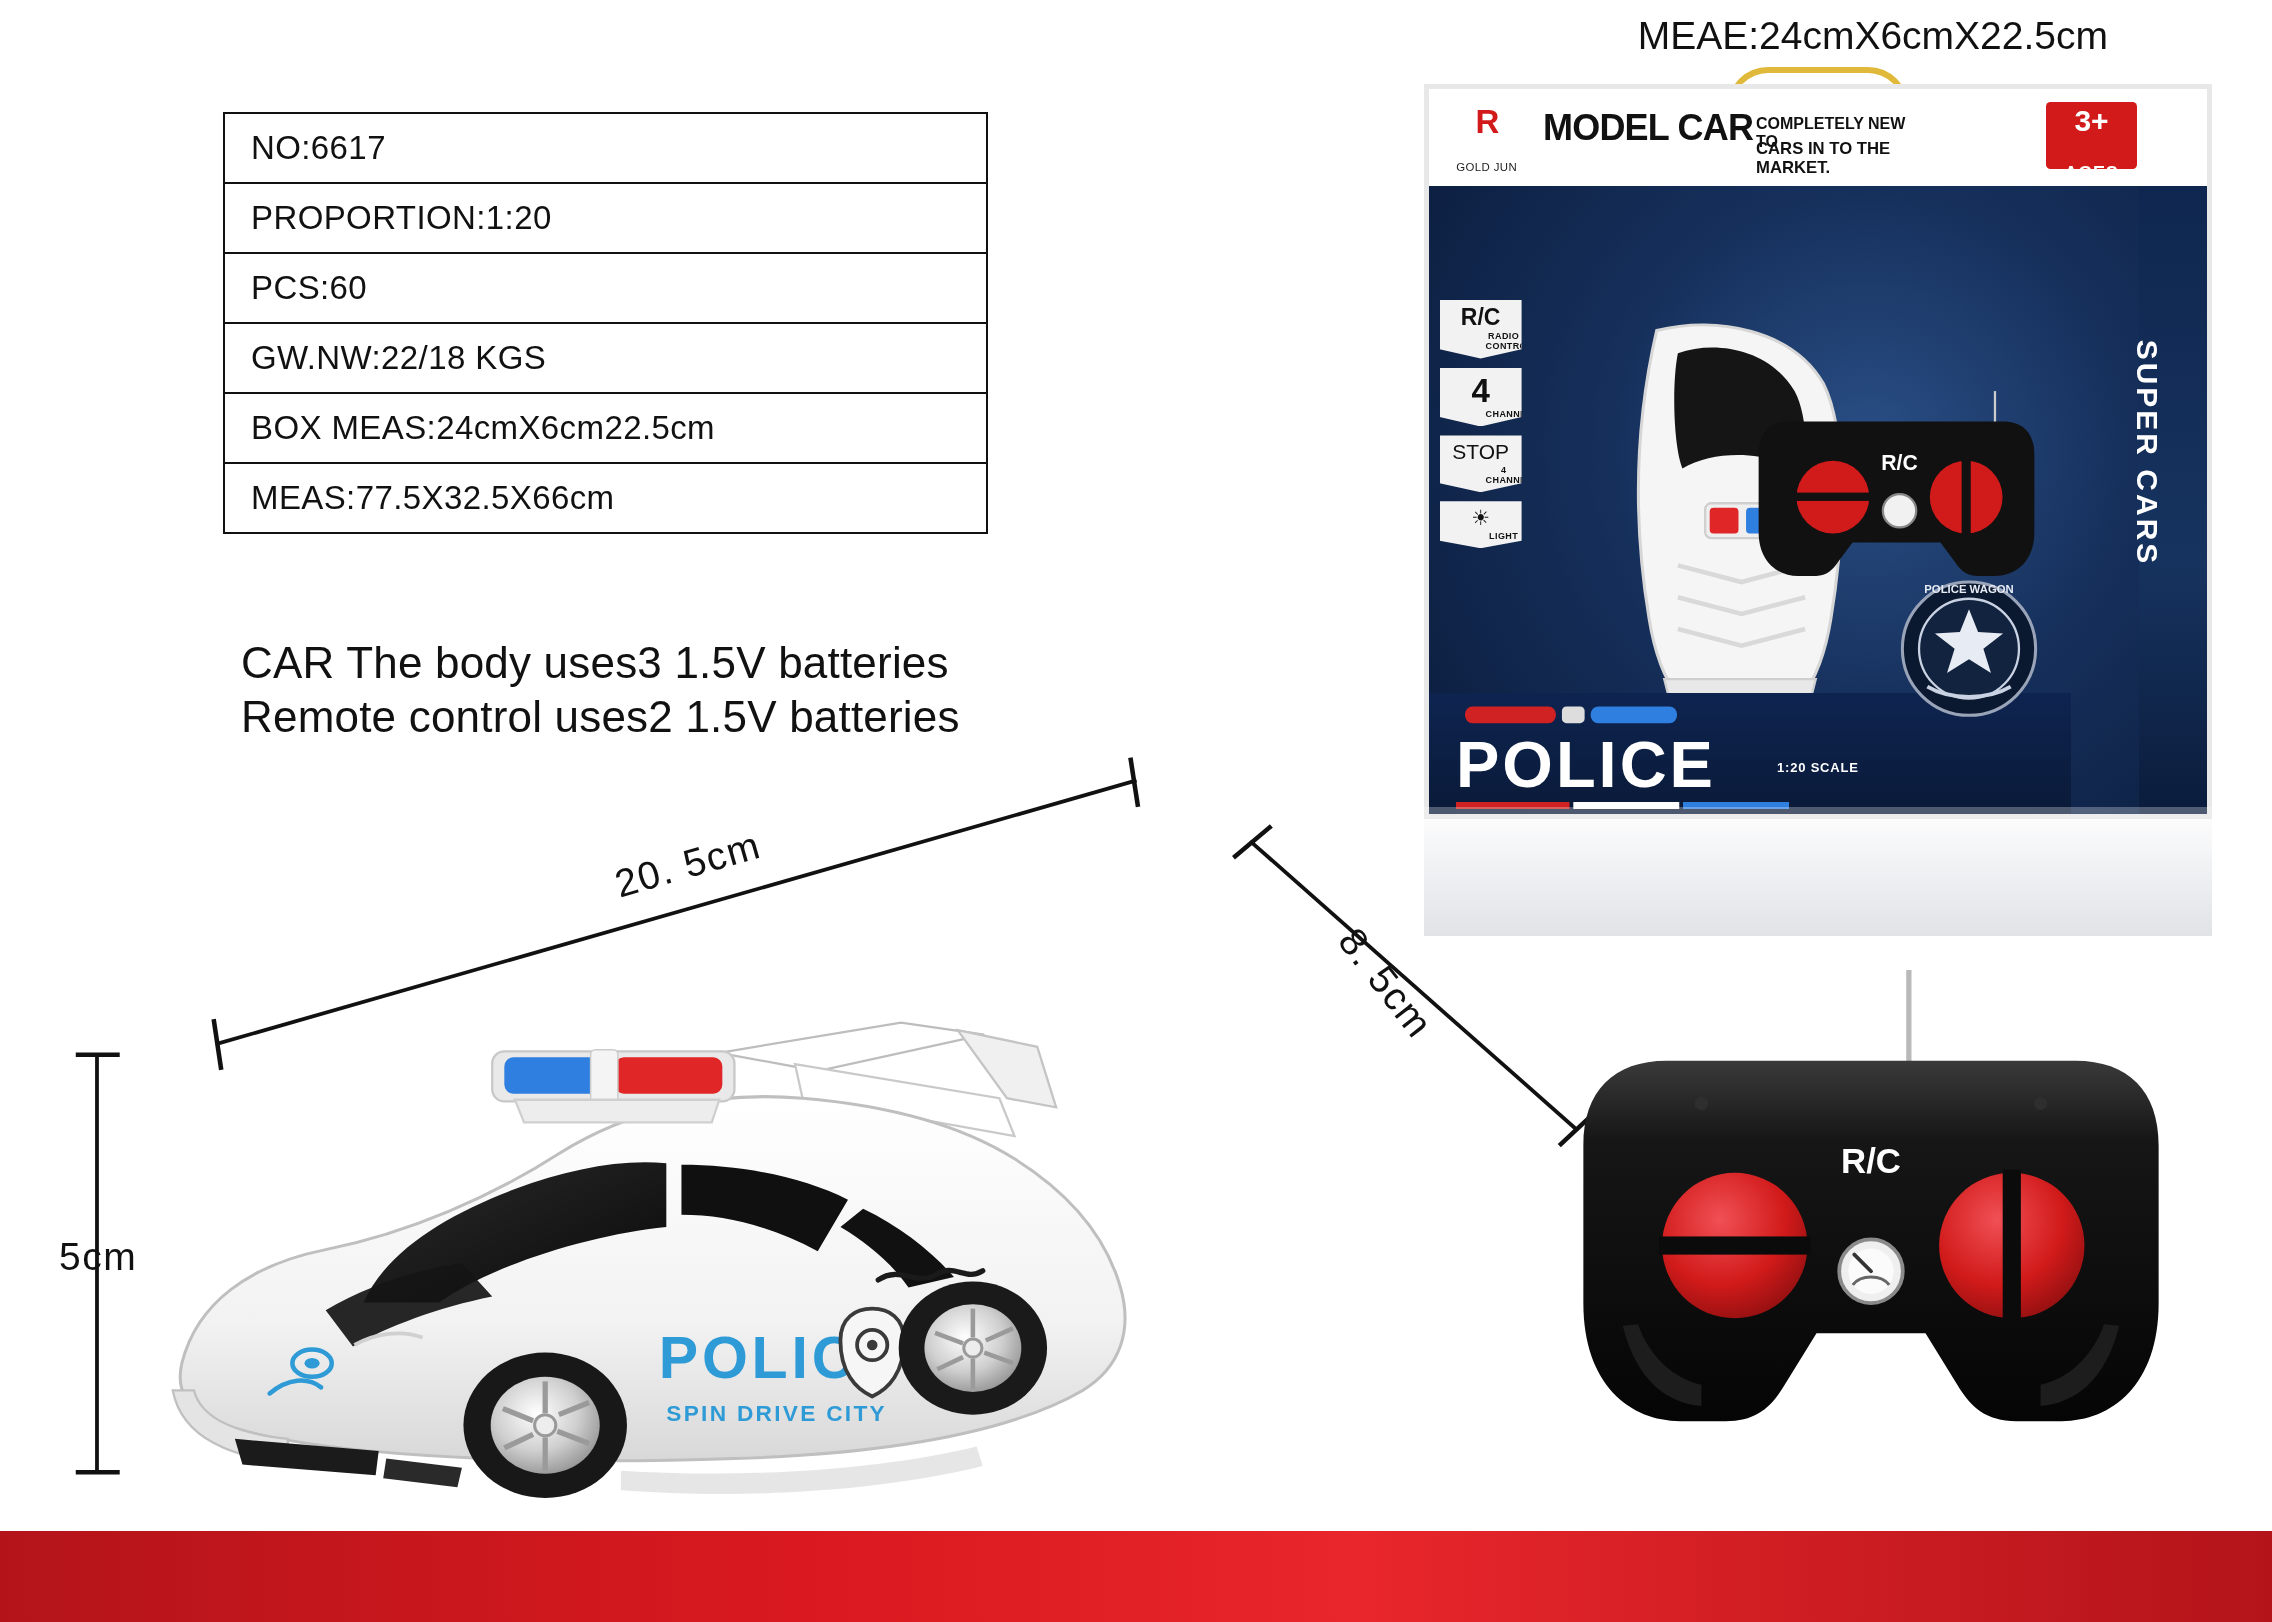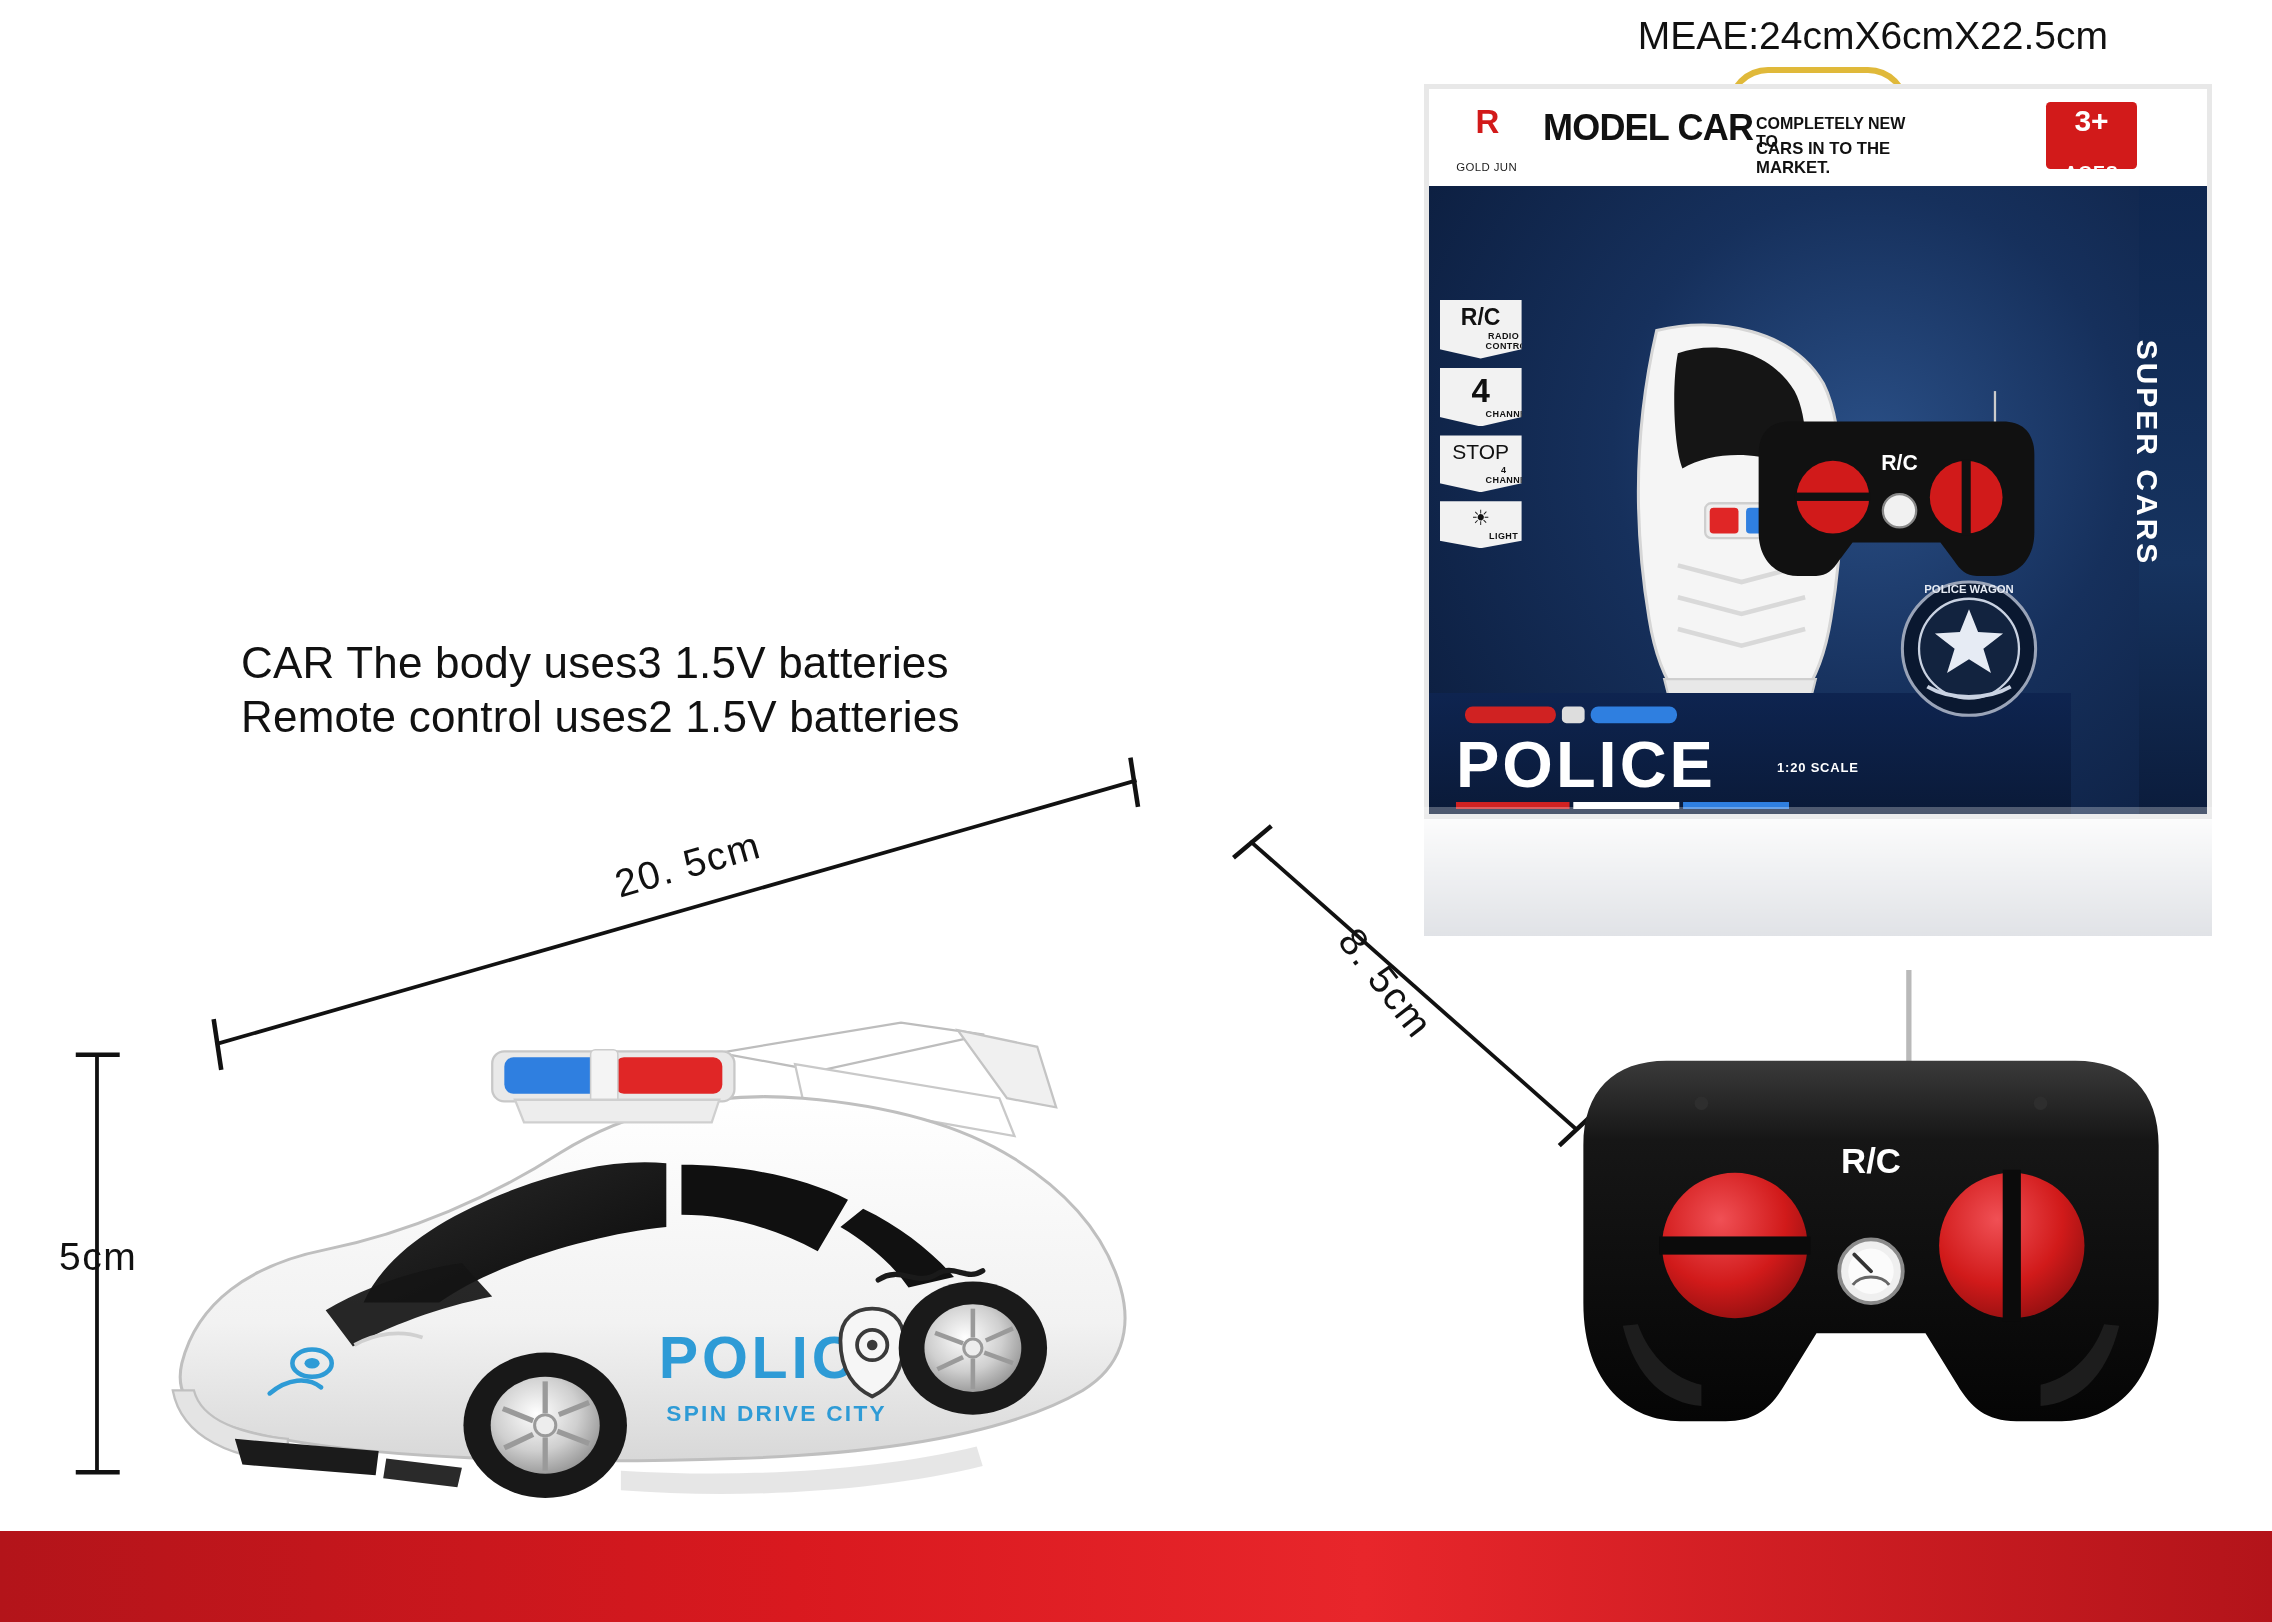--- a/index.html
+++ b/index.html
@@ -205,20 +205,28 @@
   .bottom-bar {
     position:absolute; left:0; right:0; bottom:0; height:92px;
     background:linear-gradient(90deg,#b3141a 0%, #d9191f 35%, #e8262b 60%, #b3141a 100%);
   }
 </style>
 </head>
 <body>
 
 <div class="page">
 
+  <div class="spec-table">
+    <div class="spec-row">NO:6617</div>
+    <div class="spec-row">PROPORTION:1:20</div>
+    <div class="spec-row">PCS:60</div>
+    <div class="spec-row">GW.NW:22/18 KGS</div>
+    <div class="spec-row">BOX MEAS:24cmX6cm22.5cm</div>
+    <div class="spec-row">MEAS:77.5X32.5X66cm</div>
+  </div>
 
   <div class="battery-note">
     <div>CAR The body uses3 1.5V batteries</div>
     <div>Remote control uses2 1.5V batteries</div>
   </div>
 
   <svg class="dims-svg" viewBox="0 0 3000 2142">
 
     <line x1="285" y1="1378" x2="1500" y2="1030" stroke="#111" stroke-width="5"></line>
     <line x1="282" y1="1345" x2="292" y2="1412" stroke="#111" stroke-width="6"></line>

